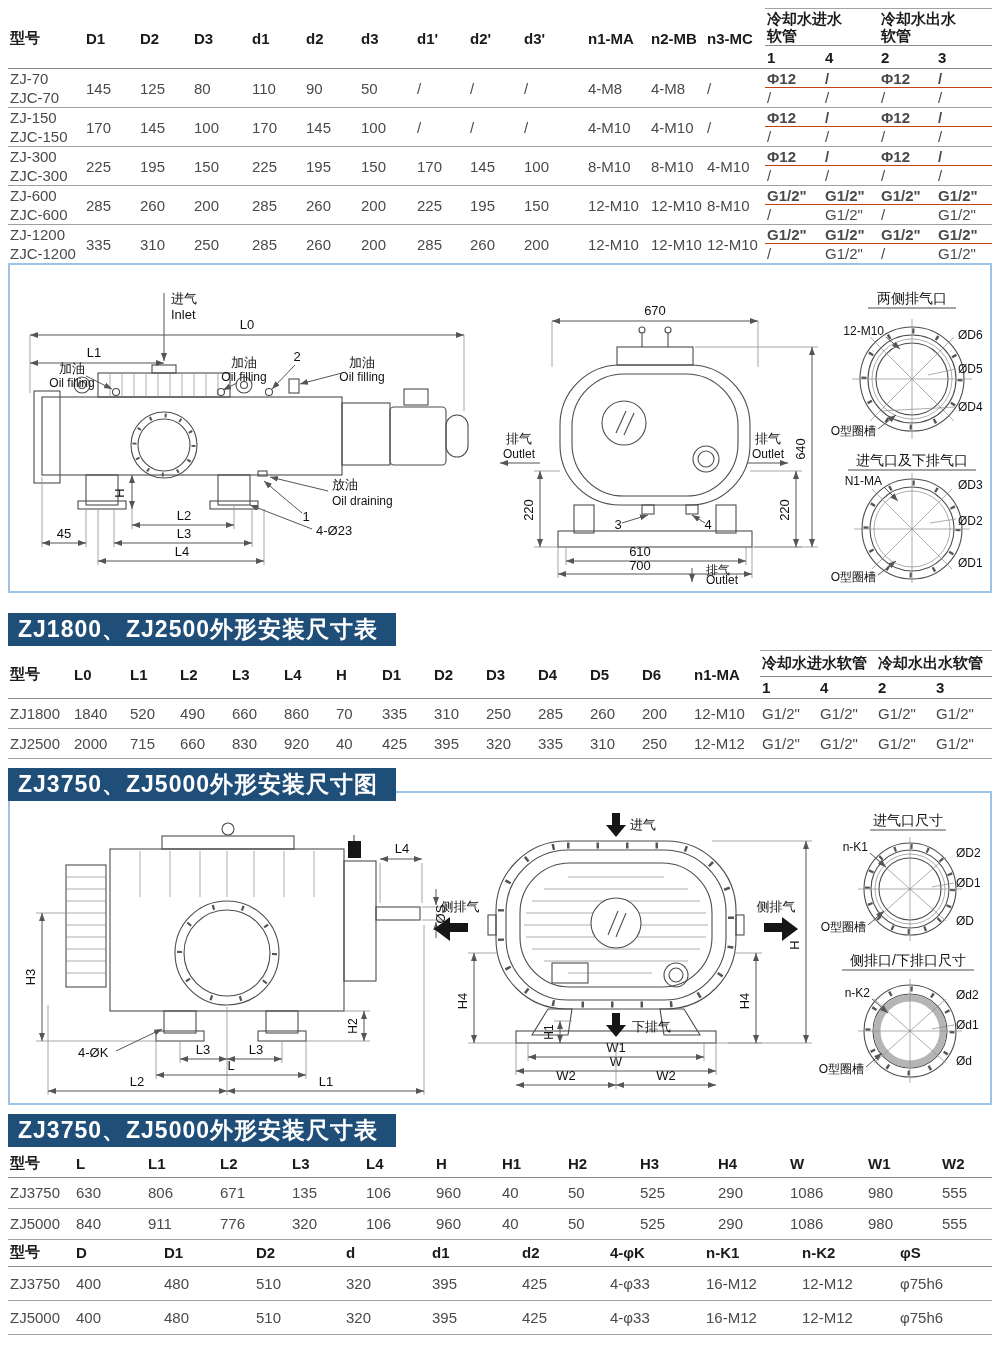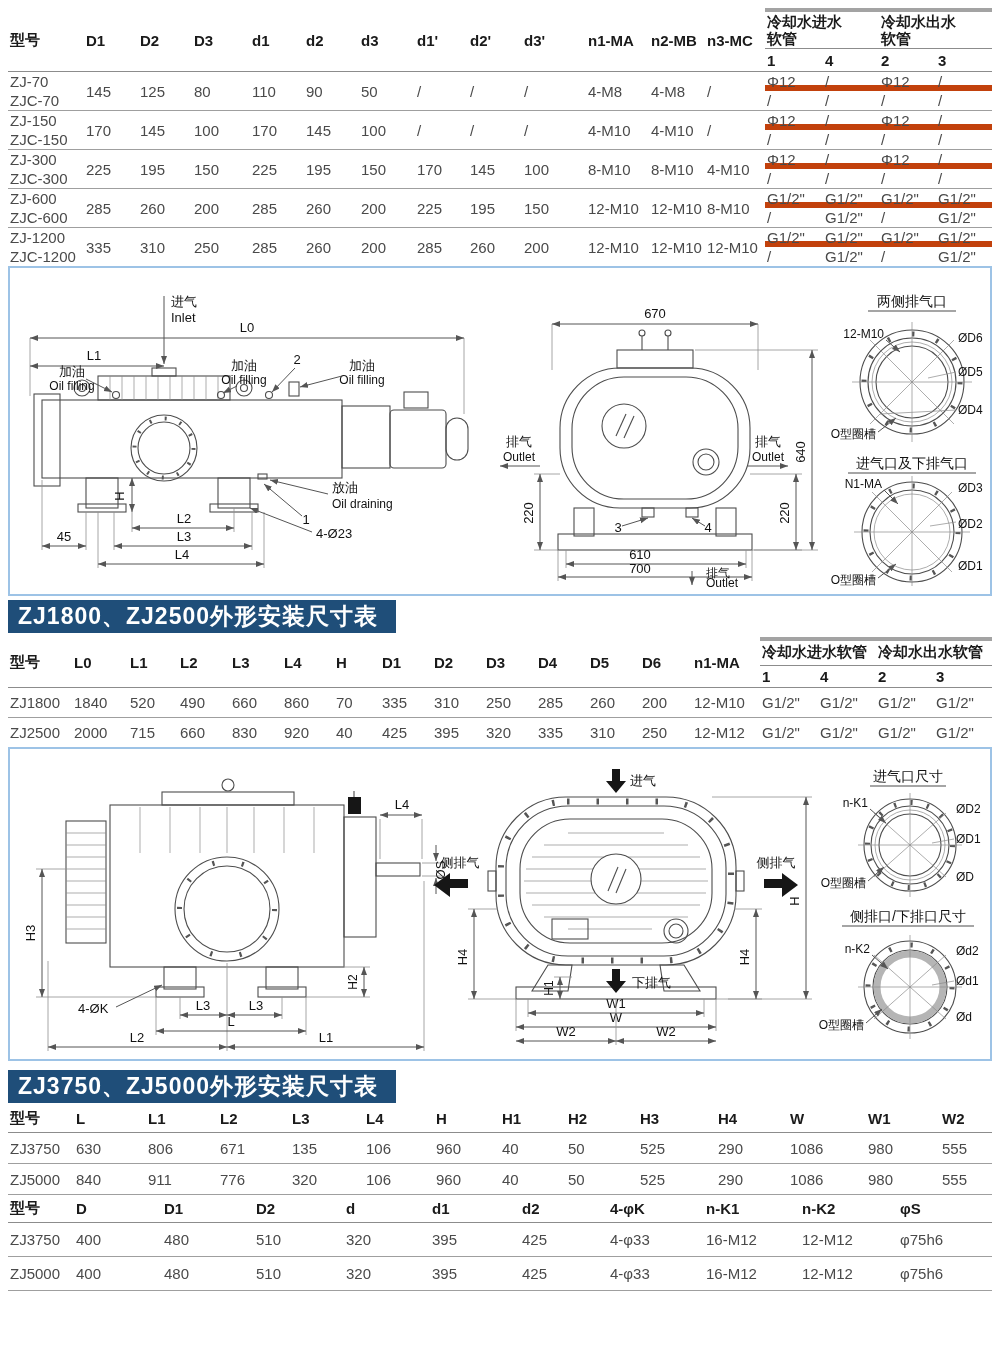--- a/index.html
+++ b/index.html
@@ -8,29 +8,29 @@
   .sec { position:relative; }
   .bar { display:inline-block; background:#1f4e79; color:#fff; font-weight:bold;
          font-size:23px; line-height:33px; padding:0 18px 0 10px; letter-spacing:1px;
          position:relative; z-index:2; }
   .panel { border:2px solid #9dc3e6; margin-top:-10px; padding:12px 2px 2px; background:#fff; }
   table { border-collapse:collapse; table-layout:fixed; width:984px; }
   th,td { overflow:hidden; white-space:nowrap; font-size:15px; }
   th { text-align:left; font-weight:bold; color:#1a1a1a; padding:1px 2px; }
   td { color:#4a4a4a; padding:0 2px; }
   .bb  { border-bottom:1px solid #8c8c8c; }
-  .bt  { border-top:4px solid #a3a3a3; }
+  .bt  { border-top:1px solid #a3a3a3; }
   tbody td { border-bottom:1px solid #9f9f9f; }
   #table1 tr.h1 th { height:30px; vertical-align:middle; }
   #table1 tr.h2 th { height:23px; }
   #table1 tbody td { height:39px; vertical-align:middle; }
   #table1 .mod div { line-height:19px; }
   #table1 td.hose { padding:0; }
   #table1 td.hose div { height:19px; line-height:19px; padding-left:2px; }
-  #table1 td.hose .top { border-bottom:6px solid #c2410c; }
+  #table1 td.hose .top { border-bottom:1px solid #c2410c;font-weight:bold; }
   #table3 tr.h1 th { height:26px; vertical-align:middle; }
   #table3 tr.h2 th { height:22px; }
   #table3 tbody td { height:30px; }
   #table5a tr.h1 th, #table5b tr.h1 th { height:27px; vertical-align:middle; }
   #table5a tbody td { height:31px; }
   #table5b tbody td { height:34px; }
   .grp .g { line-height:17px; }
   
   .ln   { stroke:#4d4d4d; fill:none; stroke-width:1.1; }
   .thin { stroke:#8a8a8a; fill:none; stroke-width:0.7; }
@@ -467,21 +467,21 @@
       <text x="946" y="248" class="ts">ØD2</text>
       <line class="thin" x1="918" y1="246" x2="944" y2="242"></line>
       <text x="946" y="290" class="ts">ØD1</text>
       <text x="864" y="304" text-anchor="end" class="ts">O型圈槽</text>
       <line class="dim" x1="866" y1="298" x2="884" y2="284" marker-end="url(#m1)"></line>
     </g>
   </svg>
   </div>
 </div>
 
-<div class="sec" style="margin-top:4px">
+<div class="sec" style="margin-top:20px">
   <div class="bar">ZJ1800、ZJ2500外形安装尺寸表</div>
   <table id="table3" style="margin-top:4px">
       <colgroup>
         <col style="width: 64px;">
         <col style="width: 56px;">
         <col style="width: 50px;">
         <col style="width: 52px;">
         <col style="width: 52px;">
         <col style="width: 52px;">
         <col style="width: 46px;">
@@ -562,20 +562,21 @@
           <td>G1/2"</td>
           <td>G1/2"</td>
           <td>G1/2"</td>
           <td>G1/2"</td>
         </tr>
       </tbody>
     </table>
 </div>
 
 <div class="sec" style="margin-top:9px">
+  <div class="bar">ZJ3750、ZJ5000外形安装尺寸图</div>
   <div class="panel">
   <svg width="980" height="292" viewBox="0 0 980 292">
     <defs>
       <marker id="m2" markerWidth="10" markerHeight="8" refX="8" refY="3" orient="auto-start-reverse" markerUnits="userSpaceOnUse">
         <path d="M0,0 L8,3 L0,6 Z" fill="#555"></path>
       </marker>
     </defs>
 
     <g>
       <rect class="ln" x="54" y="60" width="40" height="122"></rect>

